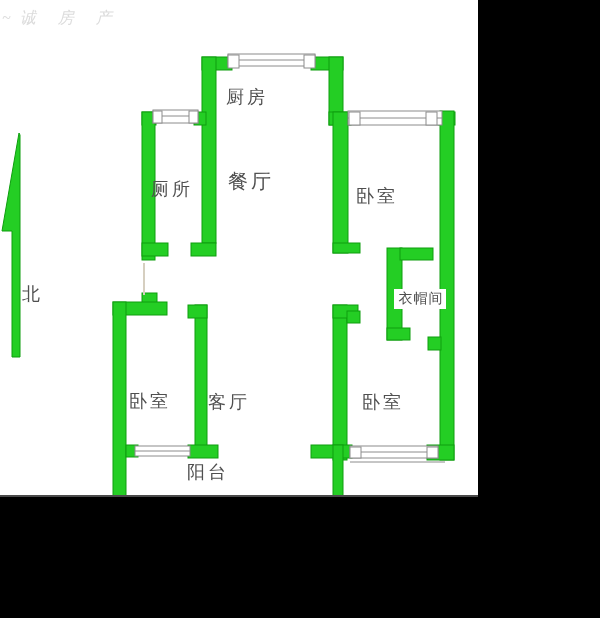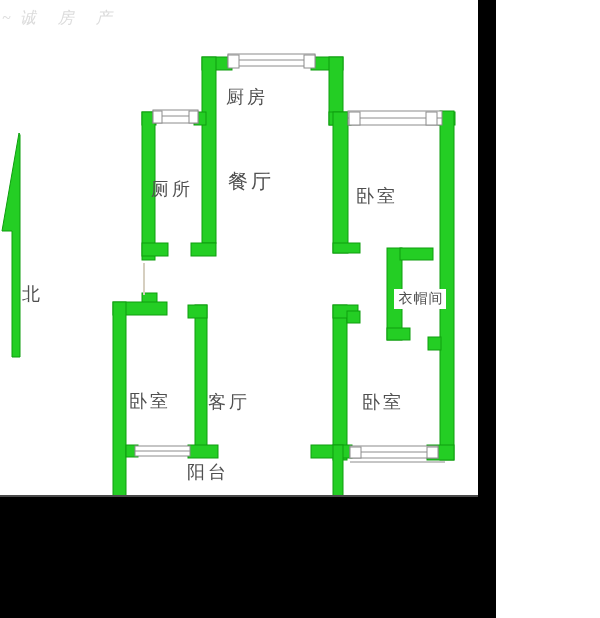--- a/index.html
+++ b/index.html
@@ -1,17 +1,17 @@
 <!DOCTYPE html>
 <html><head>
 <meta charset="utf-8">
 <style>
   html,body{margin:0;padding:0;background:#fff;}
   .canvas{
-    position:relative;width:496px;height:618px;overflow:hidden;background:#fff;
+    position:relative;width:600px;height:618px;overflow:hidden;background:#fff;
     font-family:"Liberation Serif", serif;
   }
   svg{position:absolute;left:0;top:0;display:block;}
   text{font-family:"Liberation Serif", serif;}
   .room-label{letter-spacing:3px;}
   .small-label{letter-spacing:1px;}
   .watermark{font-style:italic;letter-spacing:9px;}
 </style>
 </head>
 <body>

